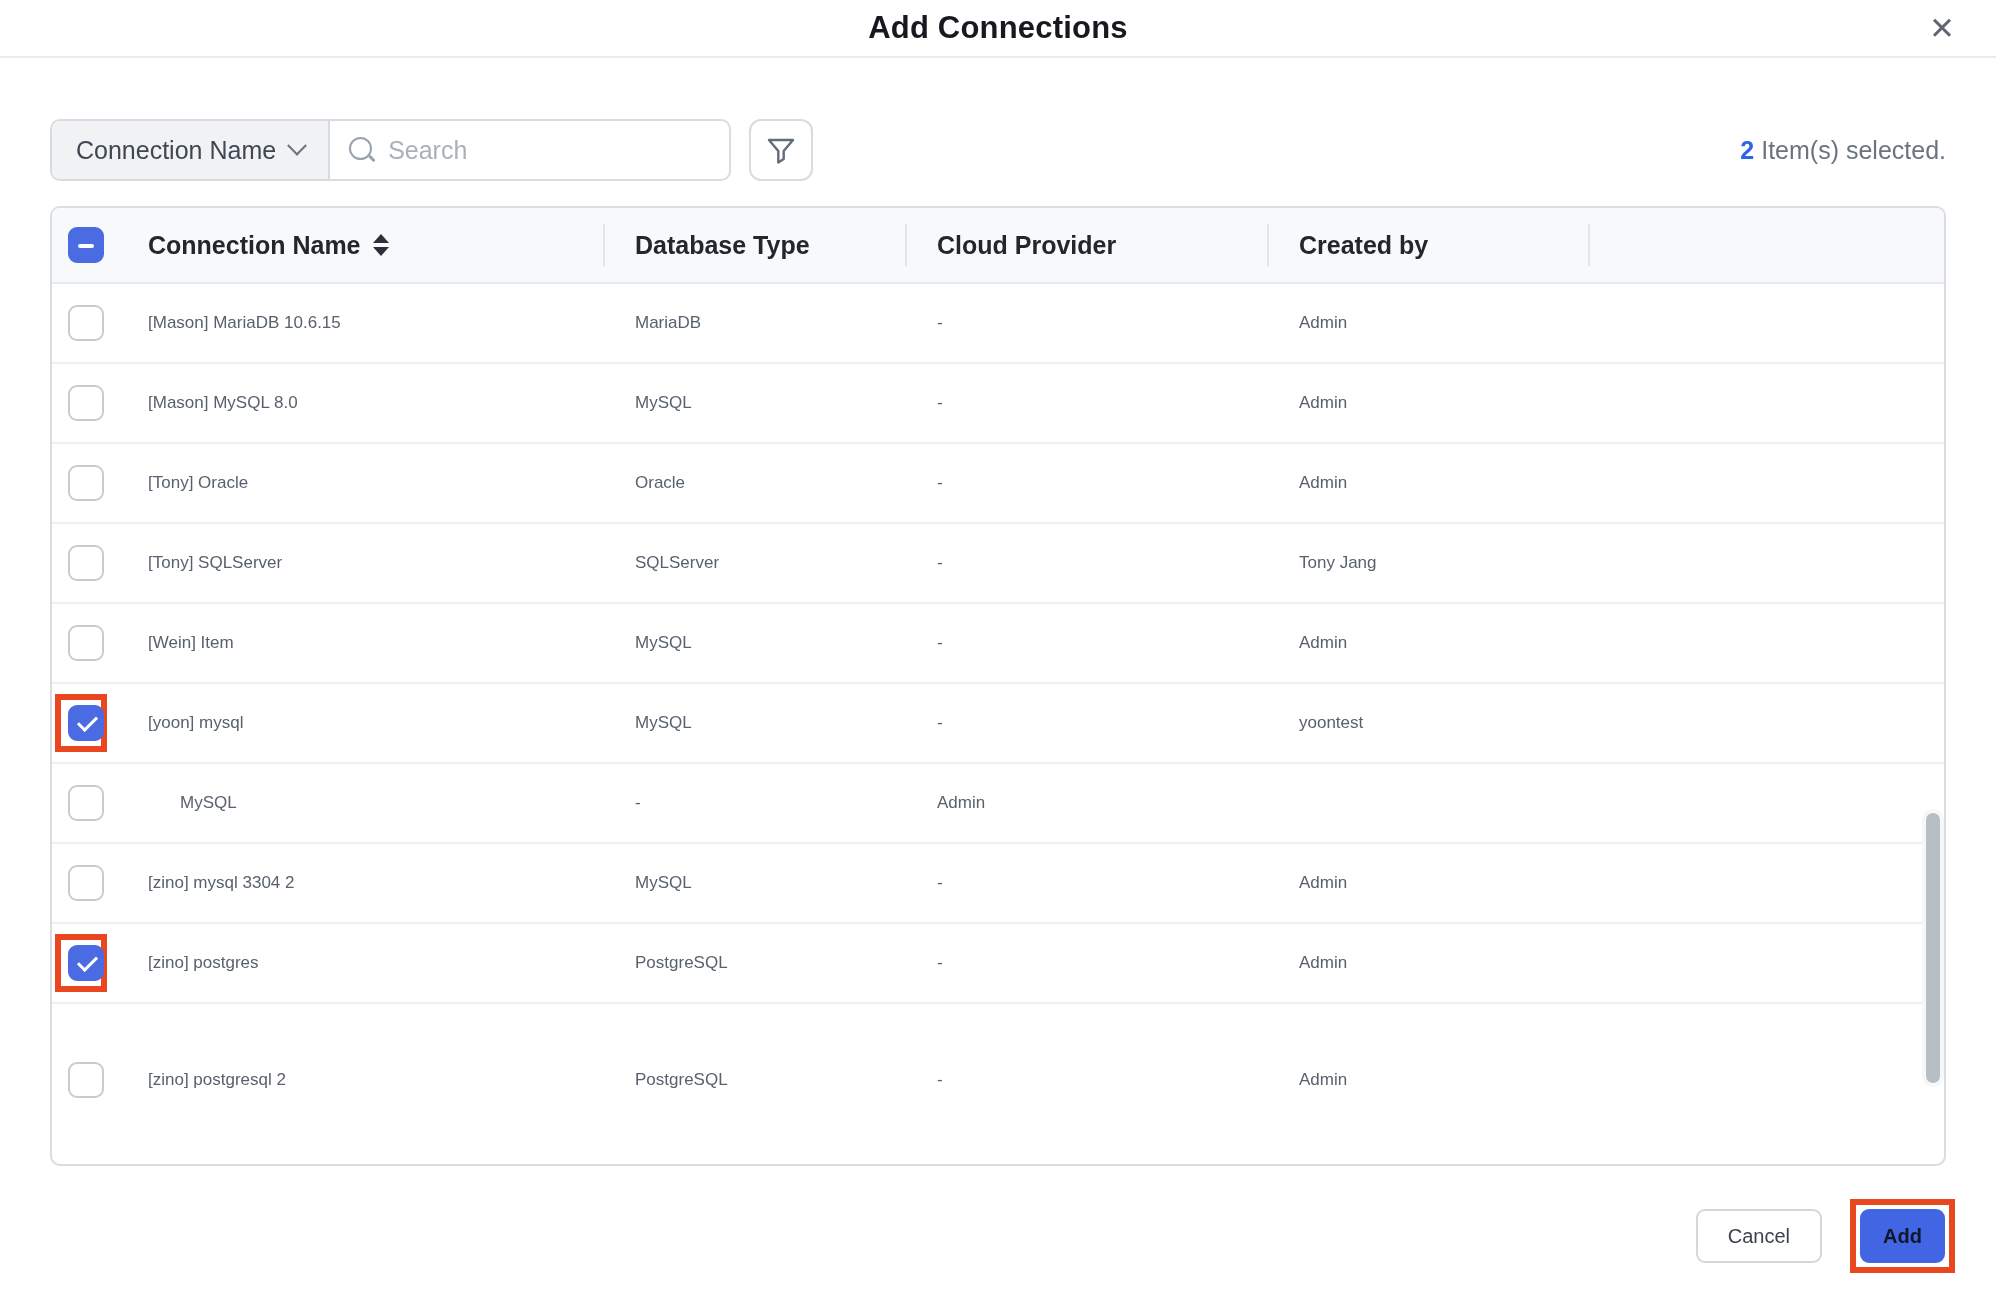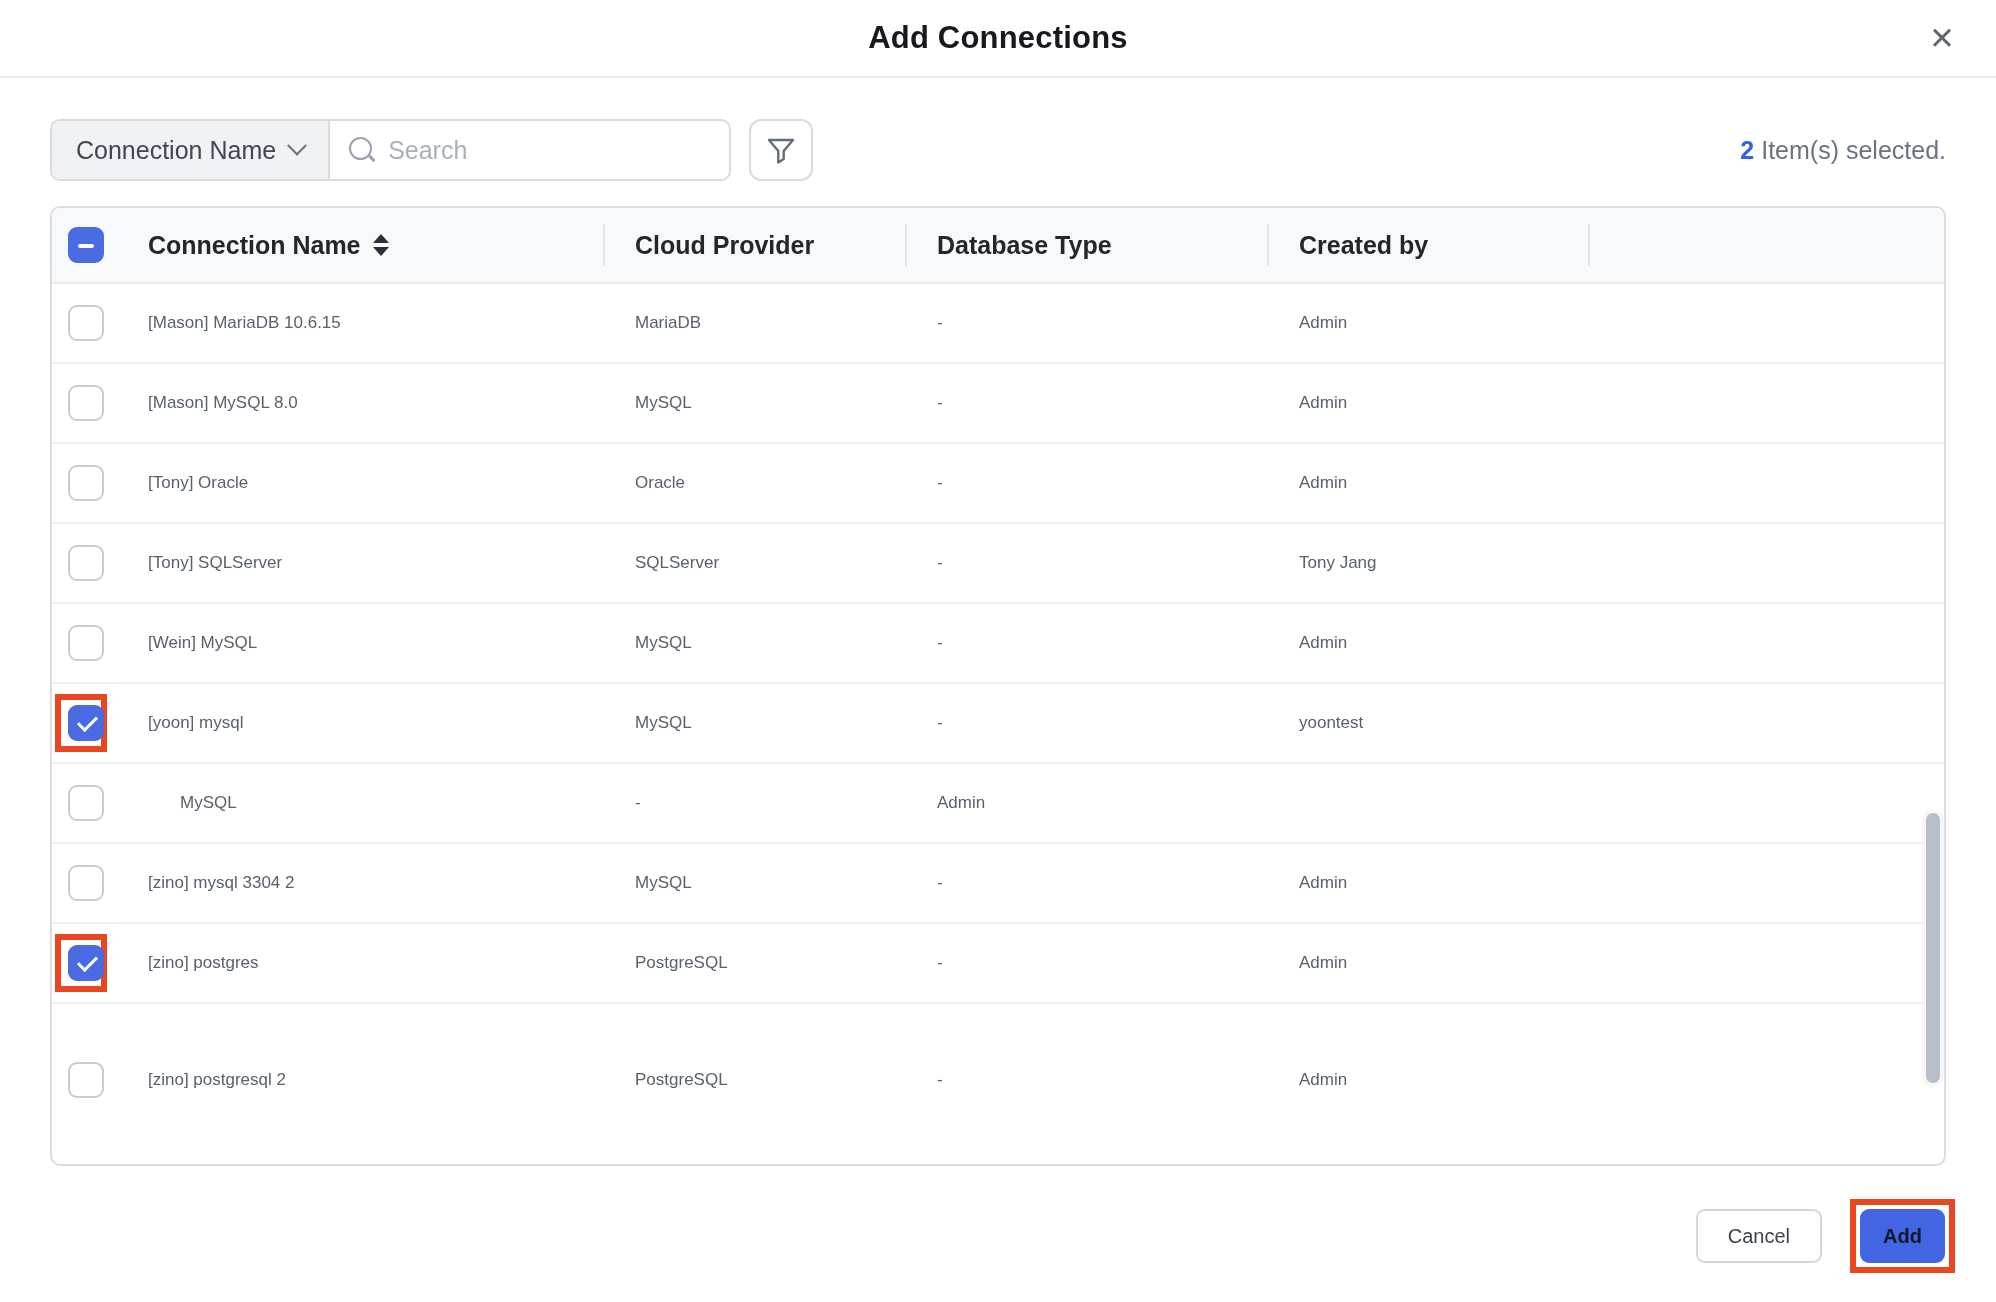--- a/index.html
+++ b/index.html
@@ -1,21 +1,21 @@
 <!DOCTYPE html>
 <html style="--accent_blue: #4b6be2; --count_blue: #2f63e8; --annotation_red: #e8471f; --header_bg: #f8f9fa; --footer_bg: #f2f4f6;"><head>
 <meta charset="utf-8">
 <style>
   * { margin:0; padding:0; box-sizing:border-box; }
   html,body { width:1996px; height:1302px; background:#fff;
     font-family:"Liberation Sans", sans-serif; overflow:hidden; }
   body { position:relative; color:#59616d; }
 
   
-  .dlg-header { position:absolute; top:0; left:0; width:1996px; height:78px;
+  .dlg-header { position:absolute; top:0; left:0; width:1996px; height:58px;
     display:flex; align-items:center; justify-content:center;
     border-bottom:2px solid #e9ebee; background:#fff; }
   .dlg-title { font-size:31px; font-weight:700; color:#17191e; letter-spacing:.2px; }
   .close-btn { position:absolute; right:30px; top:50%; transform:translateY(-50%);
     width:48px; height:48px; display:flex; align-items:center; justify-content:center;
     font-size:31px; color:#5f6672; cursor:pointer; background:none; border:none; }
 
   
   .toolbar { position:absolute; top:78px; left:50px; right:50px; height:144px;
     display:flex; align-items:center; justify-content:space-between; }
@@ -141,24 +141,24 @@
     <div class="th">
       <span class="th-label">
         <span>Connection Name</span>
         <span class="sort-icon">
             <span class="up"></span>
             <span class="down"></span>
           </span>
       </span>
     </div>
     <div class="th divided">
+      <span style="padding-left:32px">Database Type</span>
+    </div>
+    <div class="th divided">
       <span style="padding-left:32px">Cloud Provider</span>
-    </div>
-    <div class="th divided">
-      <span style="padding-left:32px">Database Type</span>
     </div>
     <div class="th divided">
       <span style="padding-left:32px">Created by</span>
     </div>
     <div class="th divided"></div>
   </div>
 
   <div class="tbody">
       <div class="row grid-row">
     <div class="cell cb-cell">
@@ -202,21 +202,21 @@
     <div class="cell" style="padding-left:32px">SQLServer</div>
     <div class="cell" style="padding-left:32px">-</div>
     <div class="cell" style="padding-left:32px">Tony Jang</div>
     <div class="cell"></div>
   </div>
       <div class="row grid-row">
     <div class="cell cb-cell">
 
       <span class="checkbox"></span>
     </div>
-    <div class="cell">[Wein] MySQL</div>
+    <div class="cell">[Wein] Item</div>
     <div class="cell" style="padding-left:32px">MySQL</div>
     <div class="cell" style="padding-left:32px">-</div>
     <div class="cell" style="padding-left:32px">Admin</div>
     <div class="cell"></div>
   </div>
       <div class="row grid-row">
     <div class="cell cb-cell">
       <span class="annotation-box" style="display: block;"></span>
       <span class="checkbox checked"></span>
     </div>

